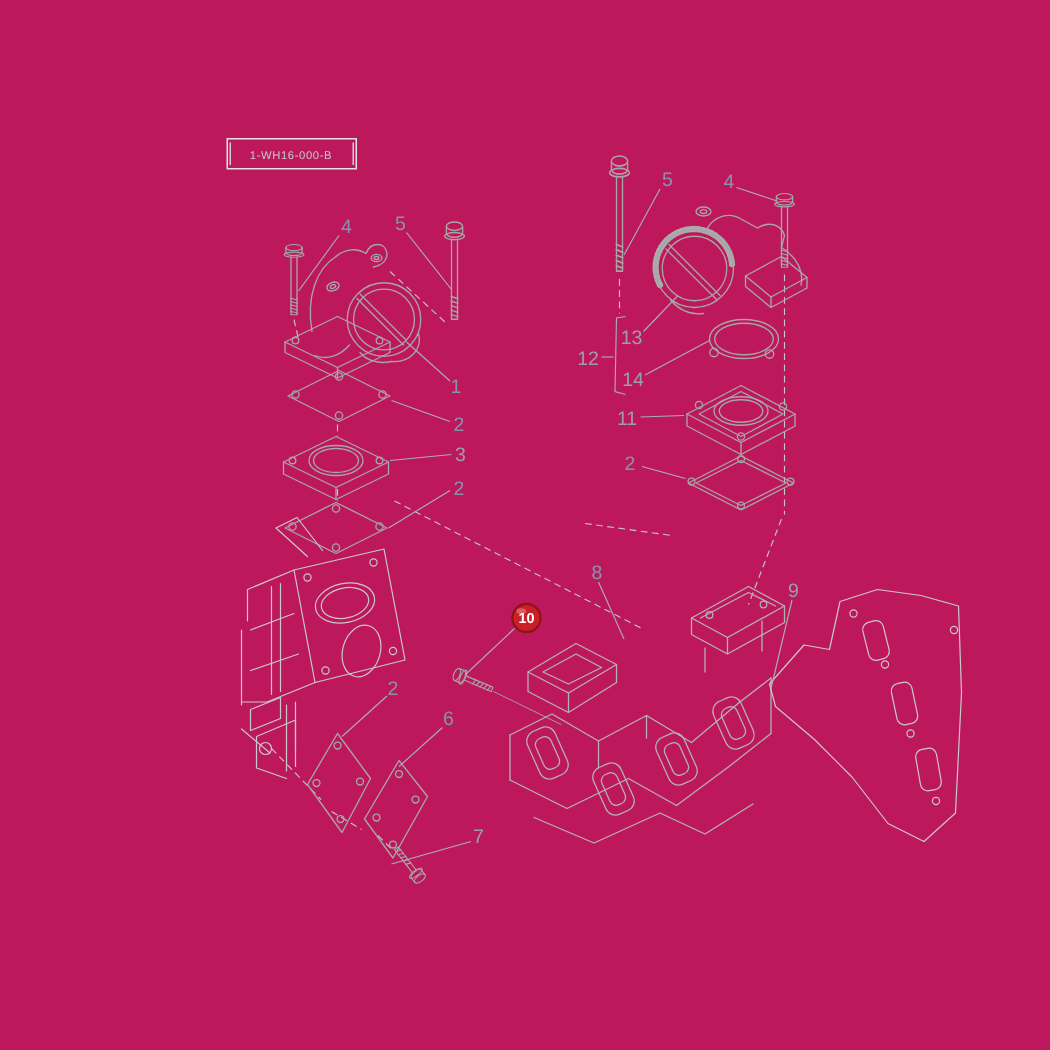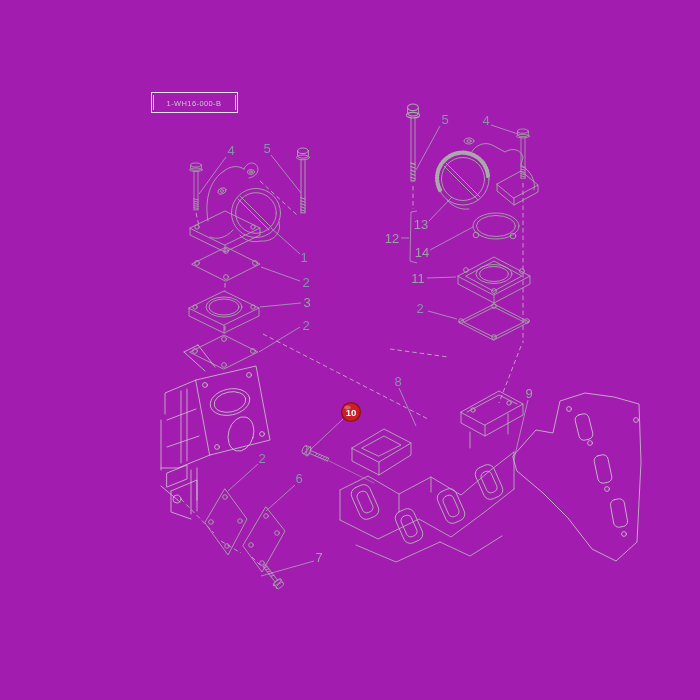--- a/index.html
+++ b/index.html
@@ -1,16 +1,16 @@
 <!DOCTYPE html>
 <html style="--line: #a6a6a6; --line-light: #c9c9c9; --label-blue: #8792ac; --label-gray: #9aa0a8; --badge-fill: #cb1f27; --badge-border: #8a1417; --badge-text: #ffffff;"><head>
 <meta charset="utf-8">
 <style>
   html,body{margin:0;padding:0;background:#ffffff;width:700px;height:700px;overflow:hidden}
-  .stage{position:relative;width:700px;height:700px;background:#a21caf}
+  .stage{position:relative;width:700px;height:700px;background:#be185d}
   svg{display:block}
   text{font-family:"Liberation Sans","DejaVu Sans",sans-serif}
   .part{stroke:var(--line,#a6a6a6);fill:none;stroke-width:.9;stroke-linecap:round;stroke-linejoin:round}
   .part-mid{stroke:#b3b3b3;fill:none;stroke-width:.85;stroke-linecap:round;stroke-linejoin:round}
   .part-light{stroke:var(--line-light,#c9c9c9);fill:none;stroke-width:.8;stroke-linecap:round;stroke-linejoin:round}
   .thin{stroke-width:.6}
   .leader{stroke:#a9aeb8;fill:none;stroke-width:.75}
   .dash{stroke:#c6c6c6;fill:none;stroke-width:.75;stroke-dasharray:4.5 3}
   .lbl{font-size:13px;text-anchor:middle}
   .lbl-blue{fill:var(--label-blue,#8792ac)}

